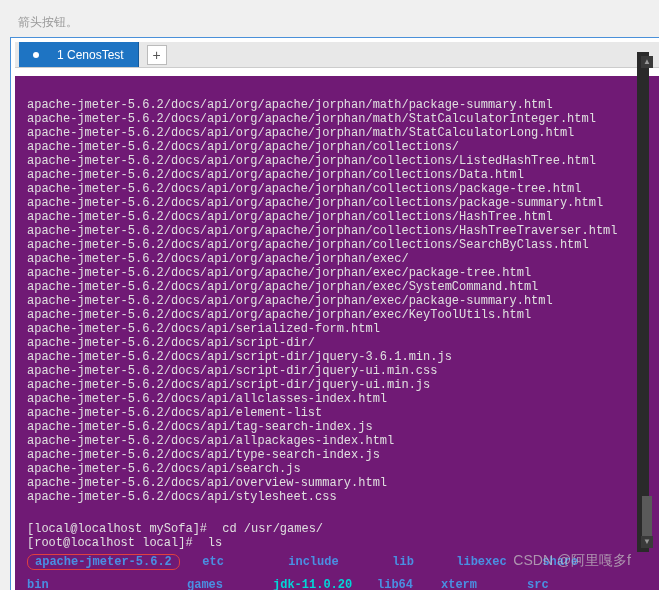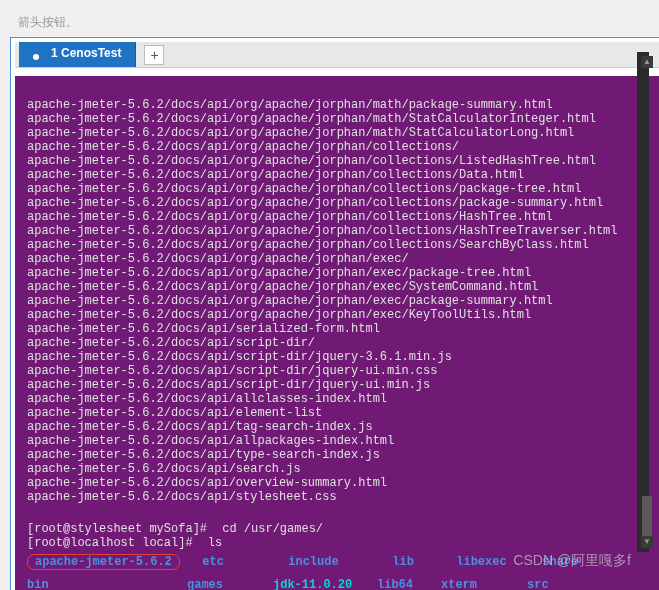--- a/index.html
+++ b/index.html
@@ -26,29 +26,28 @@
   }
   .tabbar {
     display: flex;
     align-items: center;
     background: #e8e8e8;
     border-bottom: 1px solid #ccc;
     height: 26px;
   }
   .tab {
     display: flex;
-    align-items: flex-end;
-    gap: 4px;
+    align-items: center;
+    gap: 10px;
     background: #1e74c3;
     color: #fff;
     padding: 3px 10px;
     font-size: 12px;
     border-right: 1px solid #155a9b;
     height: 100%;
-    font-weight: bold;
   }
   .tab .dot {
     width: 6px; height: 6px;
     background: #fff; border-radius: 50%;
     display: inline-block;
   }
   .add-tab {
     width: 20px; height: 20px;
     display: flex; align-items: center; justify-content: center;
     margin-left: 4px;
@@ -173,21 +172,21 @@
 apache-jmeter-5.6.2/docs/api/script-dir/jquery-ui.min.css
 apache-jmeter-5.6.2/docs/api/script-dir/jquery-ui.min.js
 apache-jmeter-5.6.2/docs/api/allclasses-index.html
 apache-jmeter-5.6.2/docs/api/element-list
 apache-jmeter-5.6.2/docs/api/tag-search-index.js
 apache-jmeter-5.6.2/docs/api/allpackages-index.html
 apache-jmeter-5.6.2/docs/api/type-search-index.js
 apache-jmeter-5.6.2/docs/api/search.js
 apache-jmeter-5.6.2/docs/api/overview-summary.html
 apache-jmeter-5.6.2/docs/api/stylesheet.css</div>
-<span class="white">[root@stylesheet mySofa]#</span> <span class="white">cd /usr/games/</span>
+<span class="white">[local@localhost mySofa]#</span> <span class="white">cd /usr/games/</span>
 <span class="white">[root@localhost local]#</span> <span class="white">ls</span>
 <span class="highlight-box"><span class="blue bold">apache-jmeter-5.6.2</span></span>  <span class="blue bold ls-col">etc</span><span class="blue bold ls-col" style="min-width:96px">include</span><span class="blue bold ls-col" style="min-width:56px">lib</span><span class="blue bold ls-col">libexec</span><span class="blue bold">share</span>
 <span class="blue bold" style="display:inline-block;min-width:152px">bin</span><span class="blue bold ls-col">games</span><span class="cyan bold ls-col" style="min-width:96px">jdk-11.0.20</span><span class="blue bold ls-col" style="min-width:56px">lib64</span><span class="blue bold ls-col">xterm</span><span class="blue bold">src</span>
 <span class="white">[root@localhost local]#</span> <span class="cursor-block"></span>
   </div>
 </div>
 
 <div class="scrollbar">
   <div class="scrollbar-arrow sa-up">▲</div>
   <div class="scrollbar-thumb"></div>

